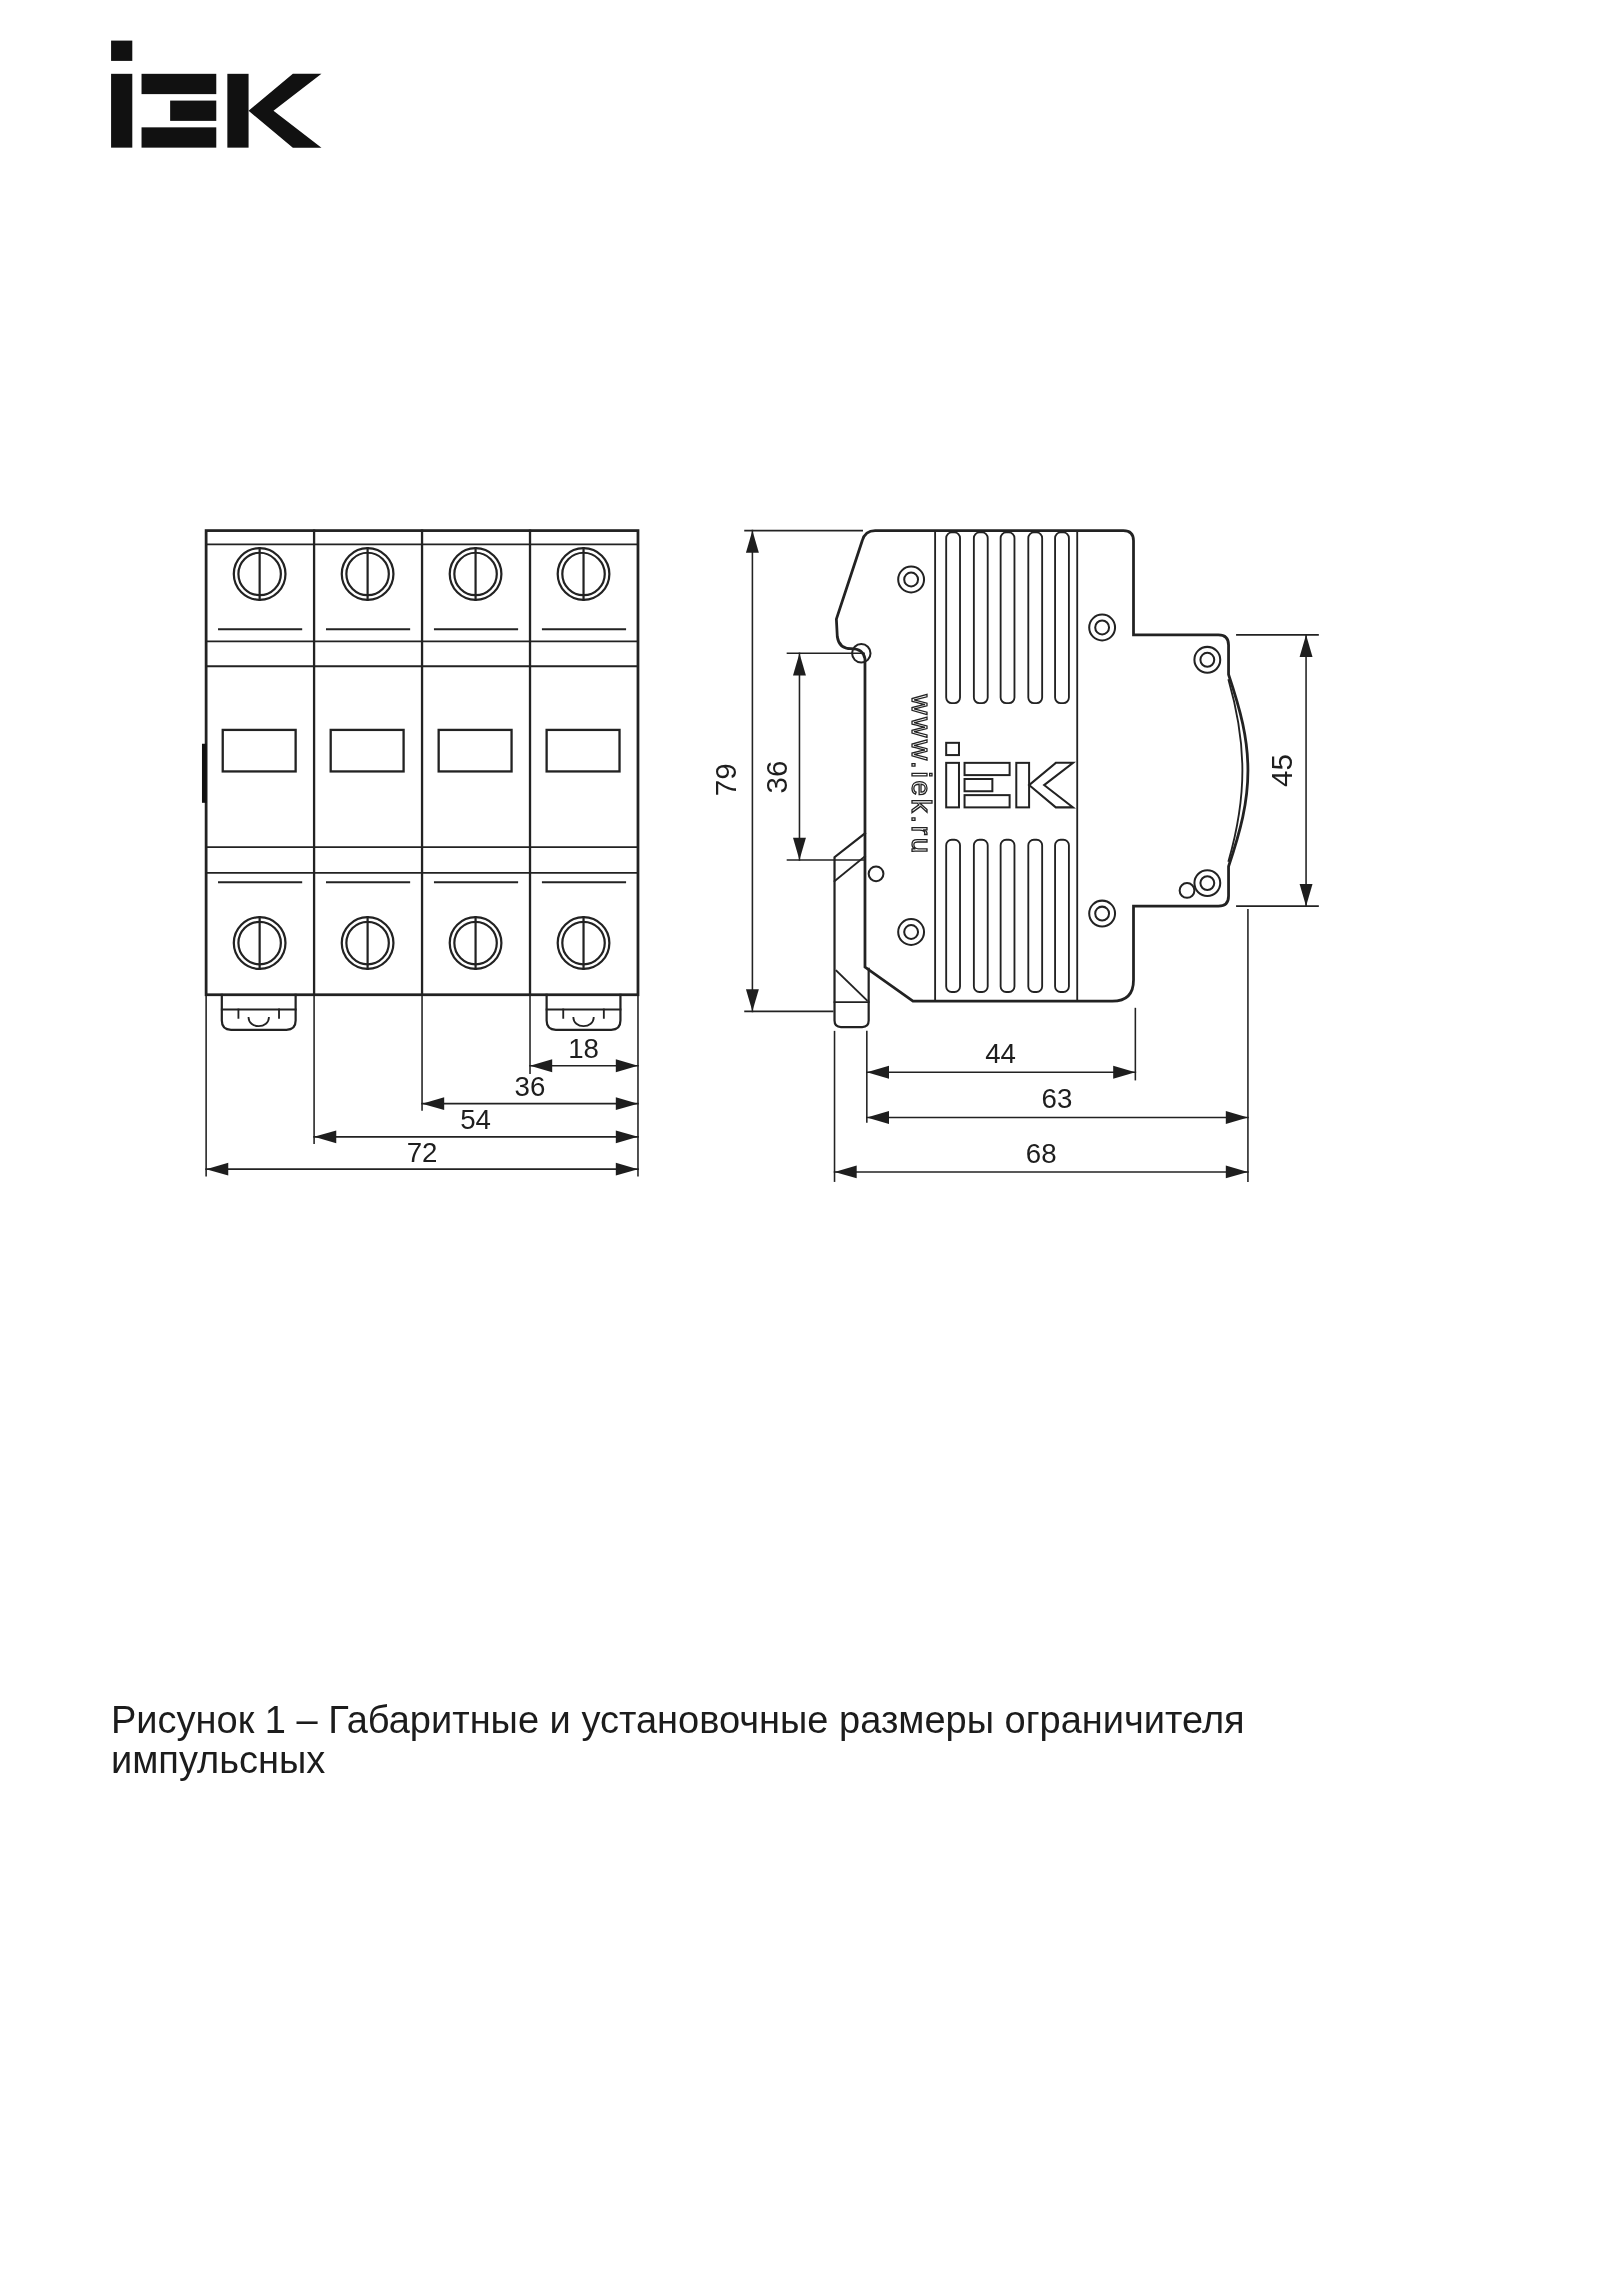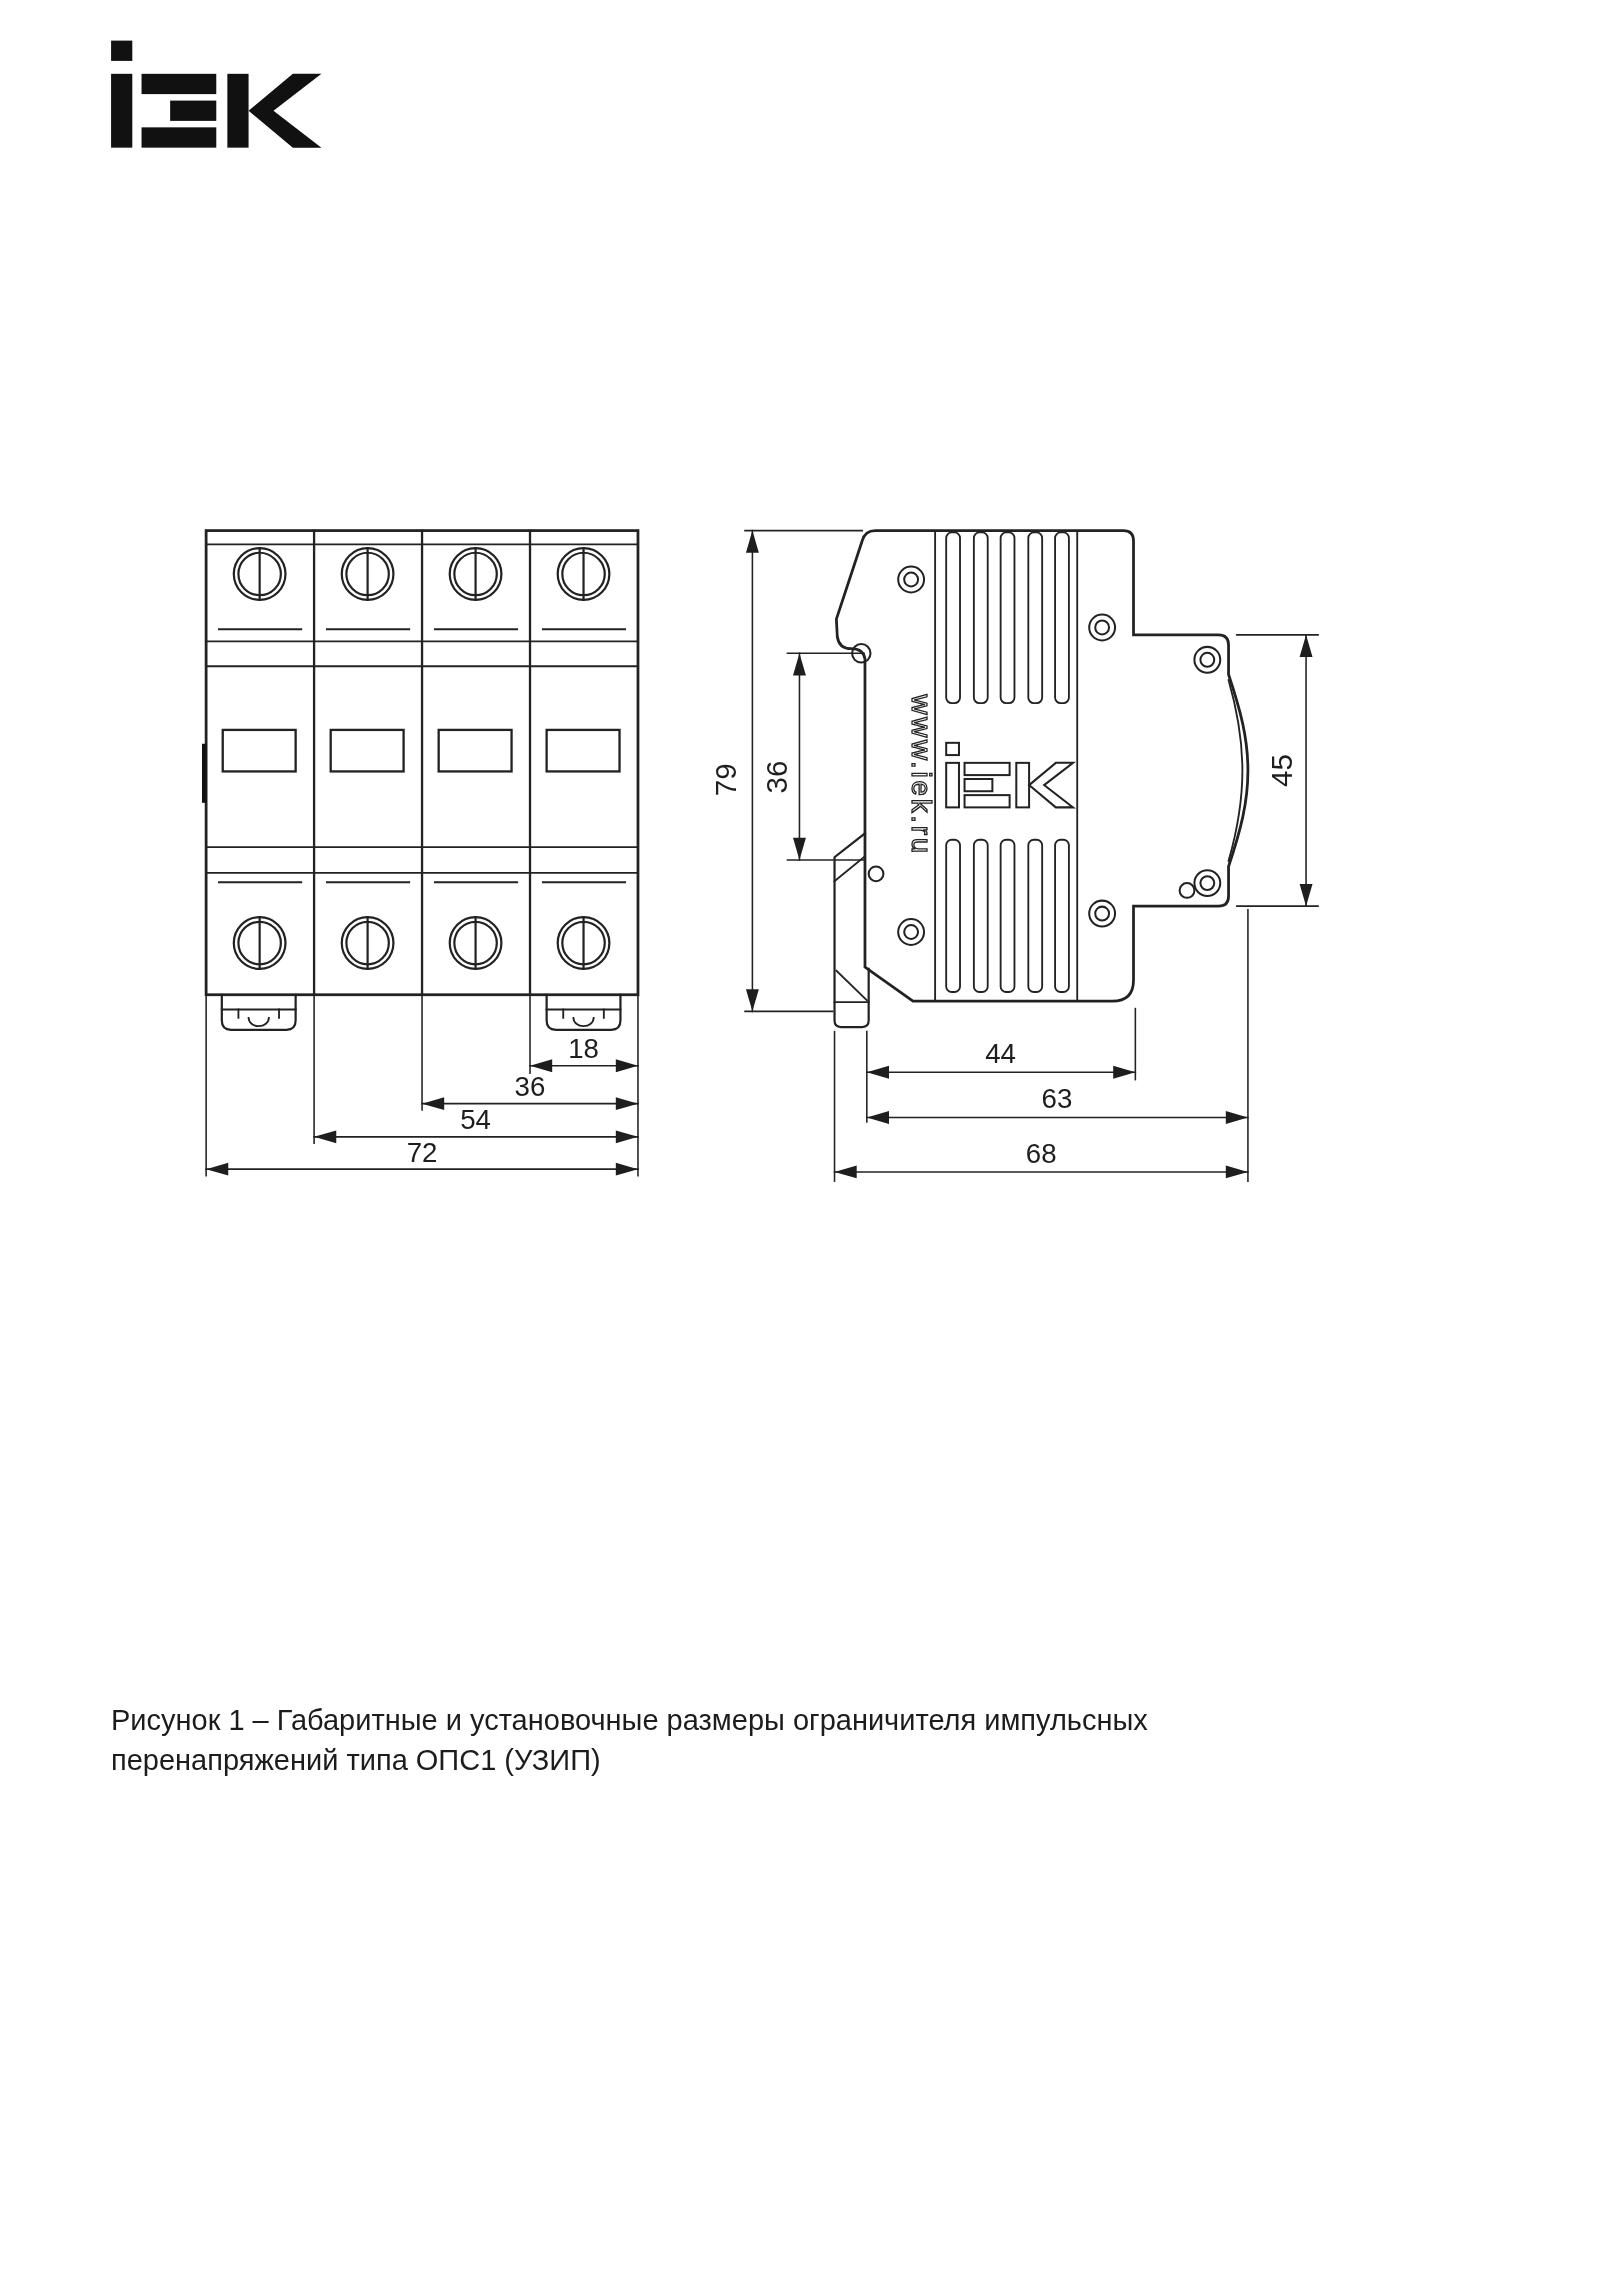--- a/index.html
+++ b/index.html
@@ -27,21 +27,21 @@
     letter-spacing:3px;
     fill:#ffffff;
     stroke:#222222;
     stroke-width:1.4px;
   }
   .caption{
     position:absolute;
     left:111px;
     top:1700px;
     width:1200px;
-    font-size:29px;
+    font-size:38px;
     line-height:40px;
     color:#1c1c1c;
   }
 </style>
 </head>
 <body>
 
 <div class="page">
 
 <svg class="drawing-svg" width="1610" height="2294" viewBox="0 0 1744 2486" xmlns="http://www.w3.org/2000/svg">
@@ -302,17 +302,16 @@
   <text class="dim-label-v" transform="translate(852,842) rotate(-90)" text-anchor="middle">36</text>
   <text class="dim-label-v" transform="translate(1400,835) rotate(-90)" text-anchor="middle">45</text>
 
   <text class="dim-label" x="1084" y="1152" text-anchor="middle">44</text>
   <text class="dim-label" x="1145" y="1201" text-anchor="middle">63</text>
   <text class="dim-label" x="1128" y="1260" text-anchor="middle">68</text>
 </svg>
 
 <div class="caption">
   <div>Рисунок 1 – Габаритные и установочные размеры ограничителя импульсных</div>
-  <div>перенапряжений типа ОПС1 (УЗИП)</div>
 </div>
 
 </div>
 
 
 </body></html>

